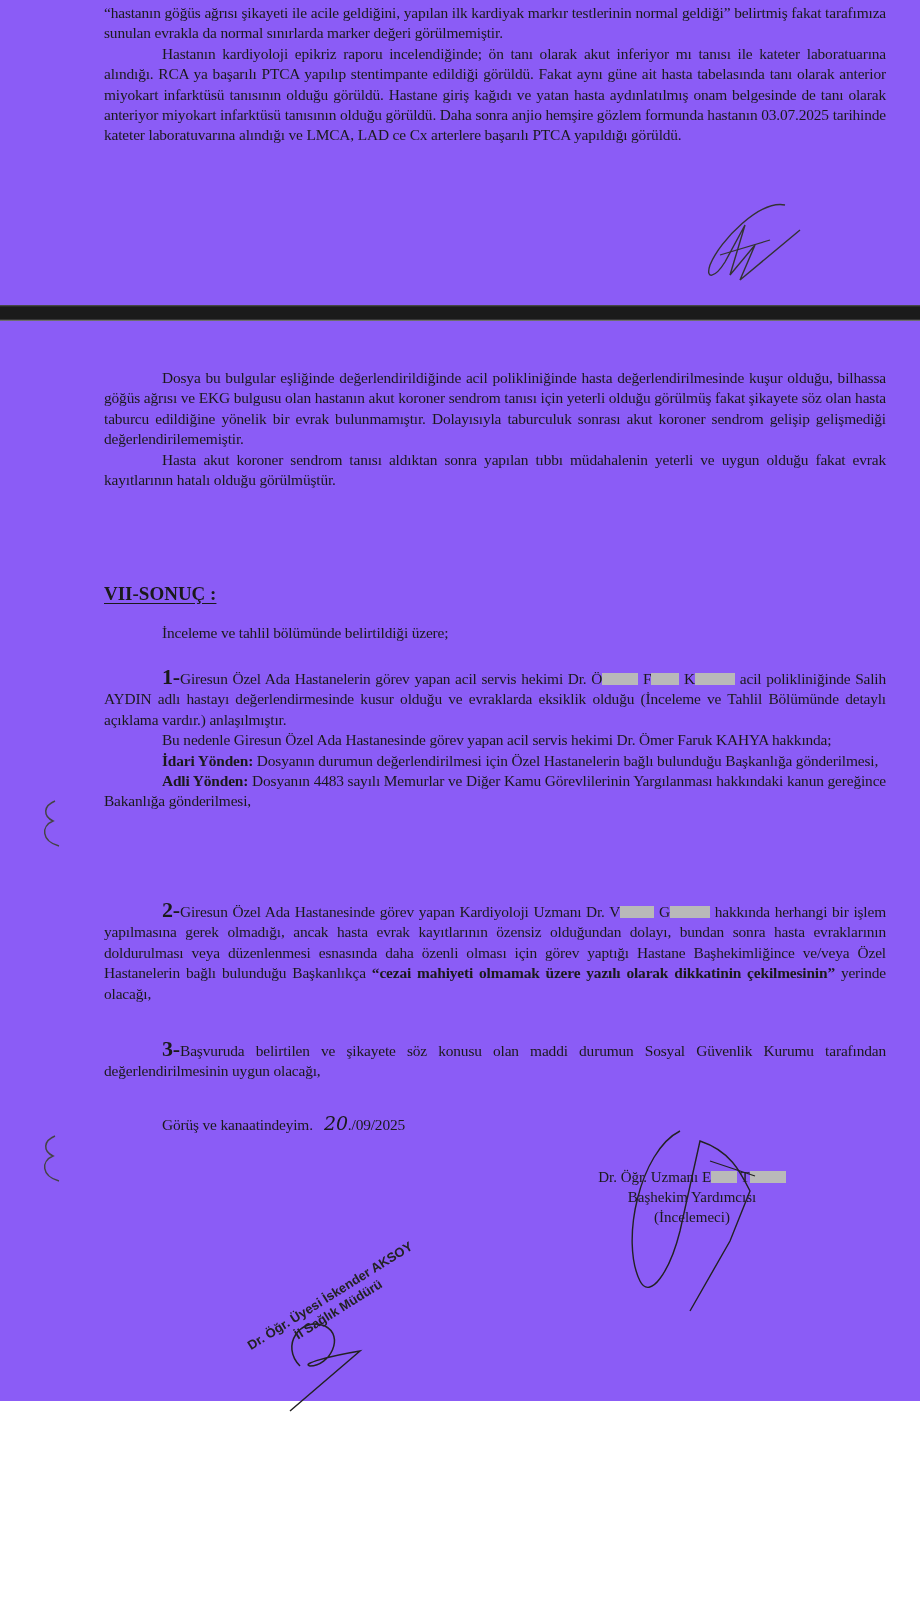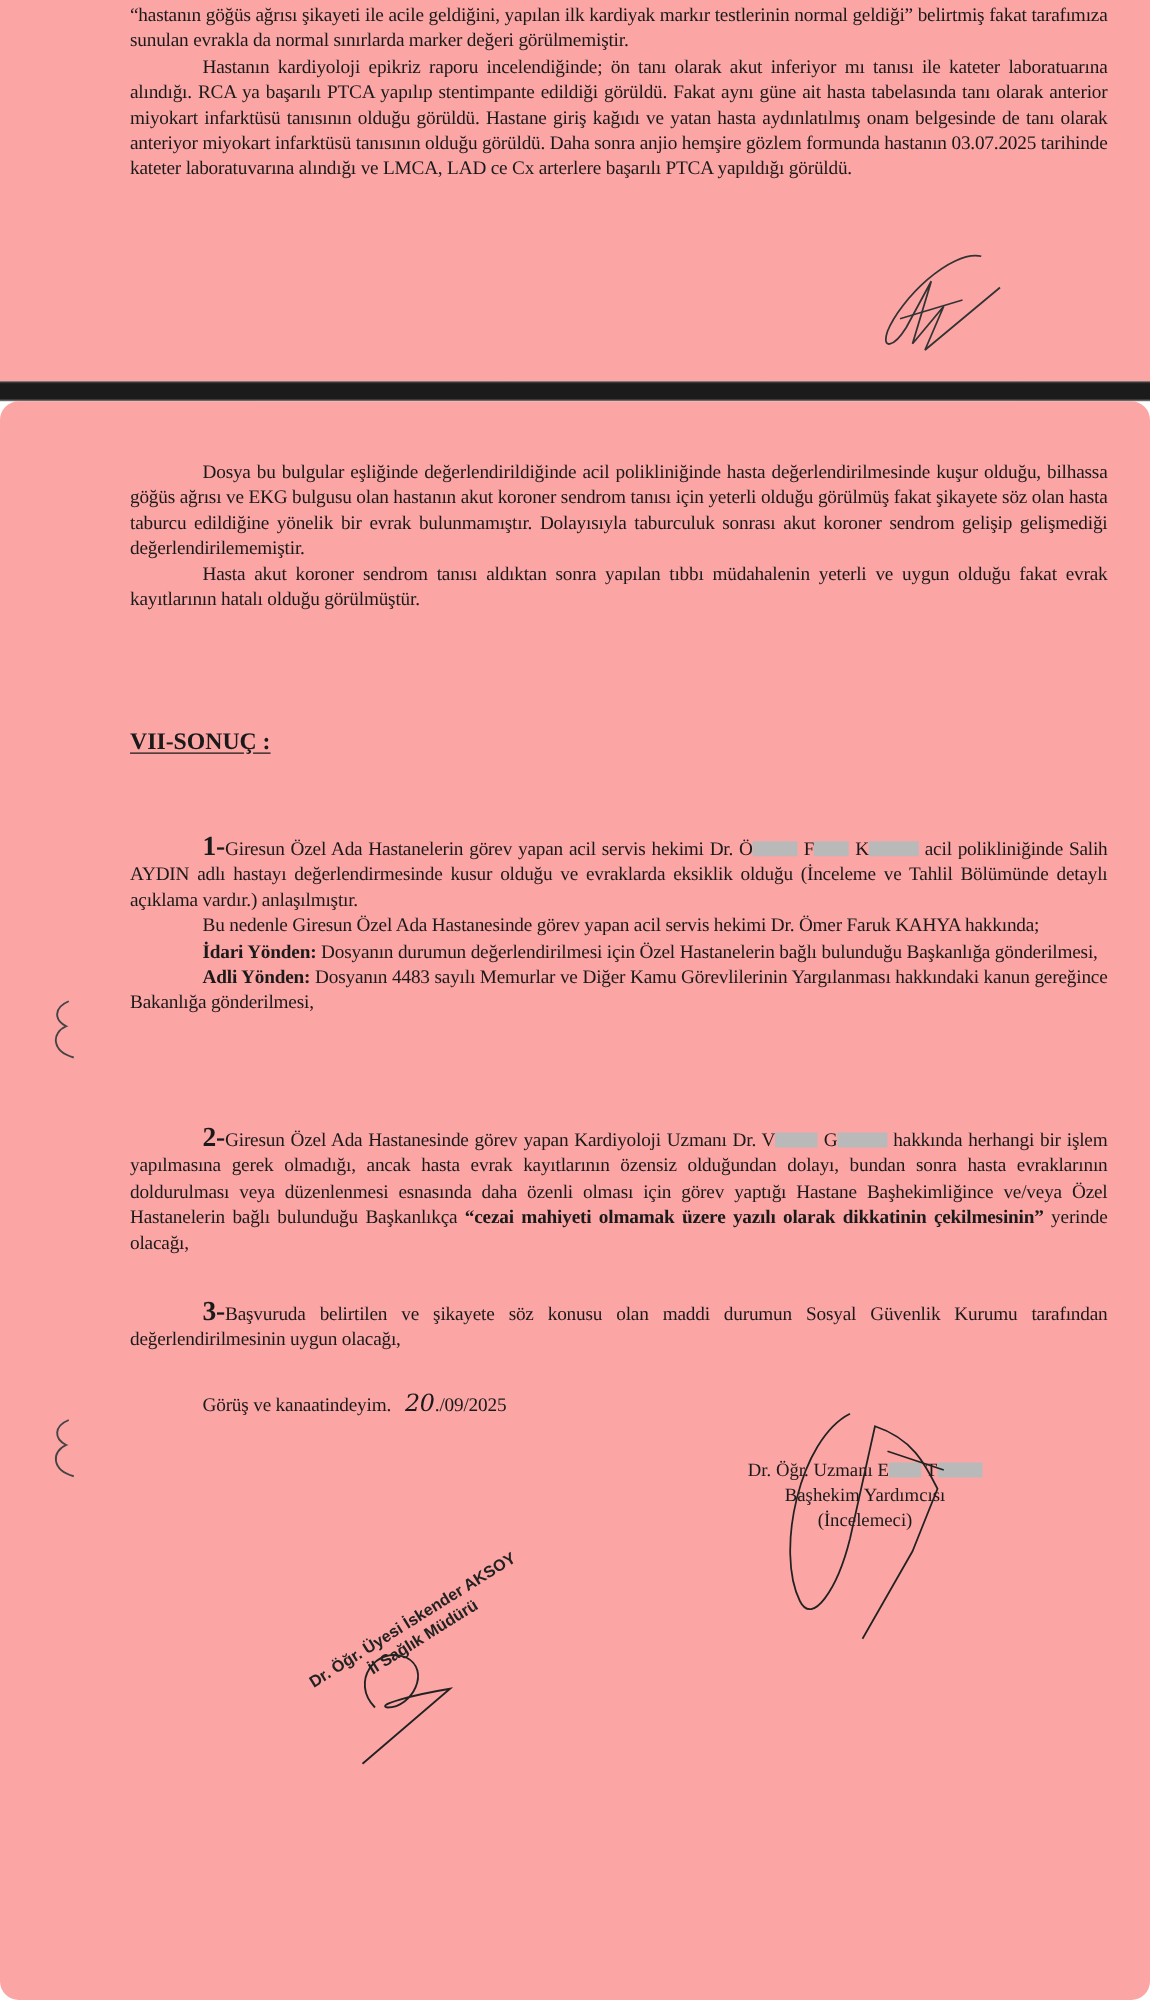--- a/index.html
+++ b/index.html
@@ -4,28 +4,28 @@
 <style>
   html, body { margin: 0; padding: 0; }
   body {
     width: 920px; height: 1600px; overflow: hidden;
     background: #ffffff;
     font-family: "Liberation Serif", "DejaVu Serif", serif;
     color: #1a1a1a;
     position: relative;
   }
   .page {
-    position: absolute; left: 0; width: 920px; background: #fca5a5;
+    position: absolute; left: 0; width: 920px; background: #8b5cf6;
   }
   .page-1 { top: 0; height: 305px; }
   .separator {
     position: absolute; left: 0; top: 305px; width: 920px; height: 16px;
     background: linear-gradient(#555 0, #1b1b1b 2px, #1b1b1b 14px, #888 16px);
   }
-  .page-2 { top: 321px; height: 1279px; border-radius: 15px; }
+  .page-2 { top: 321px; height: 1080px; }
   .text-block {
     position: absolute; left: 104px; width: 782px;
     font-size: 15.4px; line-height: 20.4px; text-align: justify;
     letter-spacing: -0.15px;
   }
   .para { margin: 0; }
   .indent { text-indent: 58px; }
   .heading {
     position: absolute; left: 104px; font-weight: bold; font-size: 19px;
     text-decoration: underline; text-underline-offset: 3px;
@@ -67,20 +67,23 @@
 <div class="separator"></div>
 
 <div class="page page-2">
   <div class="text-block" style="top:47px;">
     <p class="para indent">Dosya bu bulgular eşliğinde değerlendirildiğinde acil polikliniğinde hasta değerlendirilmesinde kuşur olduğu, bilhassa göğüs ağrısı ve EKG bulgusu olan hastanın akut koroner sendrom tanısı için yeterli olduğu görülmüş fakat şikayete söz olan hasta taburcu edildiğine yönelik bir evrak bulunmamıştır. Dolayısıyla taburculuk sonrası akut koroner sendrom gelişip gelişmediği değerlendirilememiştir.</p>
     <p class="para indent">Hasta akut koroner sendrom tanısı aldıktan sonra yapılan tıbbı müdahalenin yeterli ve uygun olduğu fakat evrak kayıtlarının hatalı olduğu görülmüştür.</p>
   </div>
 
   <div class="heading" style="top:262px;">VII-SONUÇ :</div>
 
+  <div class="text-block" style="top:302px;">
+    <p class="para indent">İnceleme ve tahlil bölümünde belirtildiği üzere;</p>
+  </div>
 
   <div class="text-block" style="top:346px;">
     <p class="para indent">
       <span class="item-num">1-</span><span>Giresun Özel Ada Hastanelerin görev yapan acil servis hekimi Dr. Ö</span><span class="redact" style="width:36px;"></span>
       <span>F</span><span class="redact" style="width:28px;"></span>
       <span>K</span><span class="redact" style="width:40px;"></span>
       <span>acil polikliniğinde Salih AYDIN adlı hastayı değerlendirmesinde kusur olduğu ve evraklarda eksiklik olduğu (İnceleme ve Tahlil Bölümünde detaylı açıklama vardır.) anlaşılmıştır.</span>
     </p>
     <p class="para indent">Bu nedenle Giresun Özel Ada Hastanesinde görev yapan acil servis hekimi Dr. Ömer Faruk KAHYA hakkında;</p>
     <p class="para indent">

